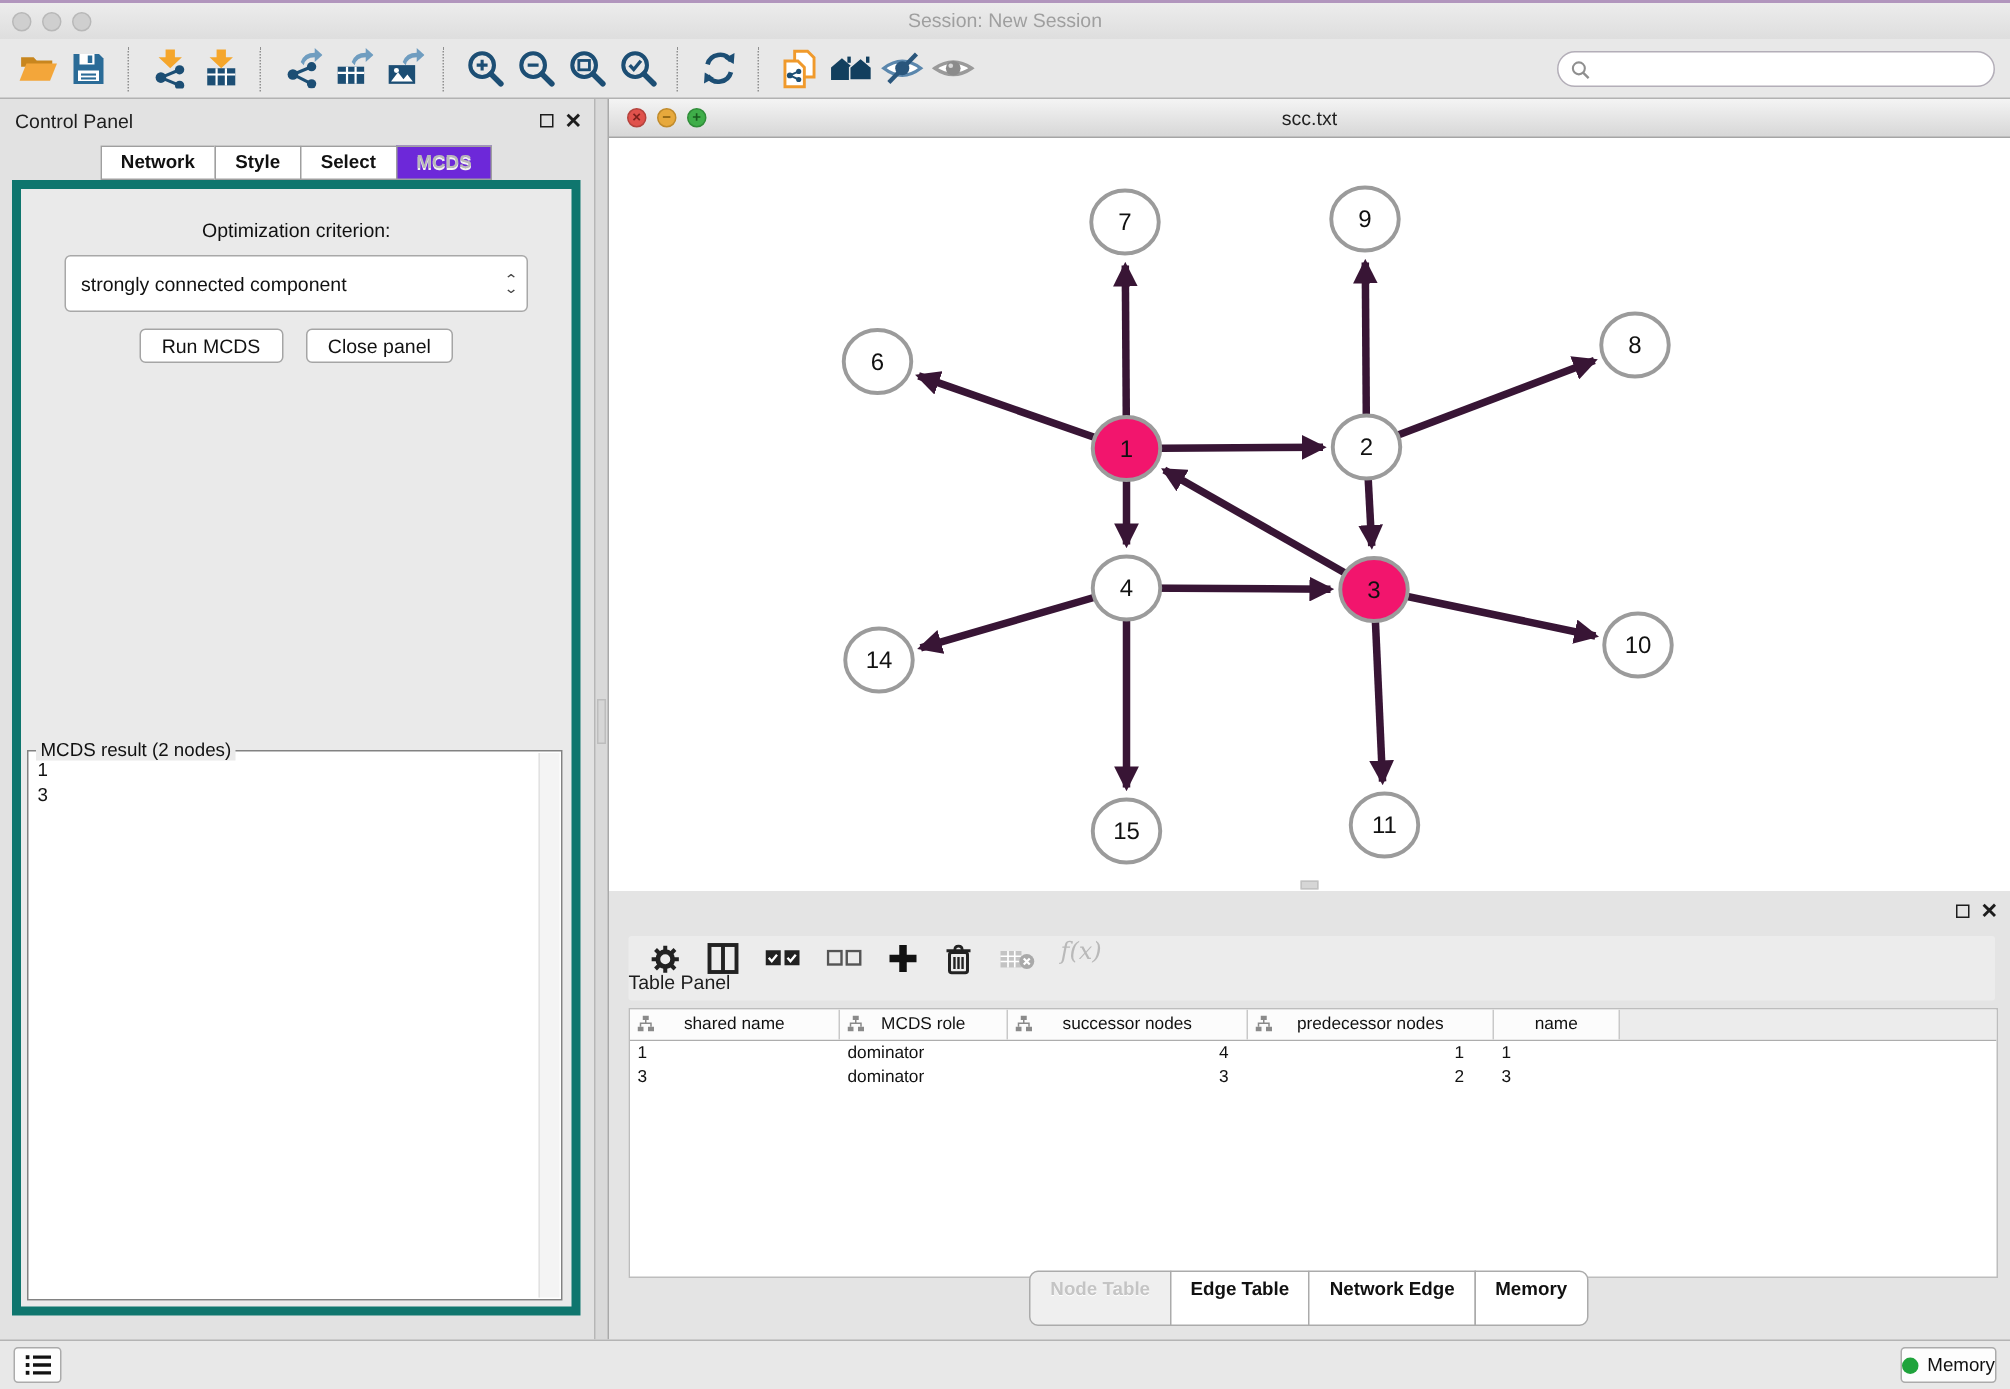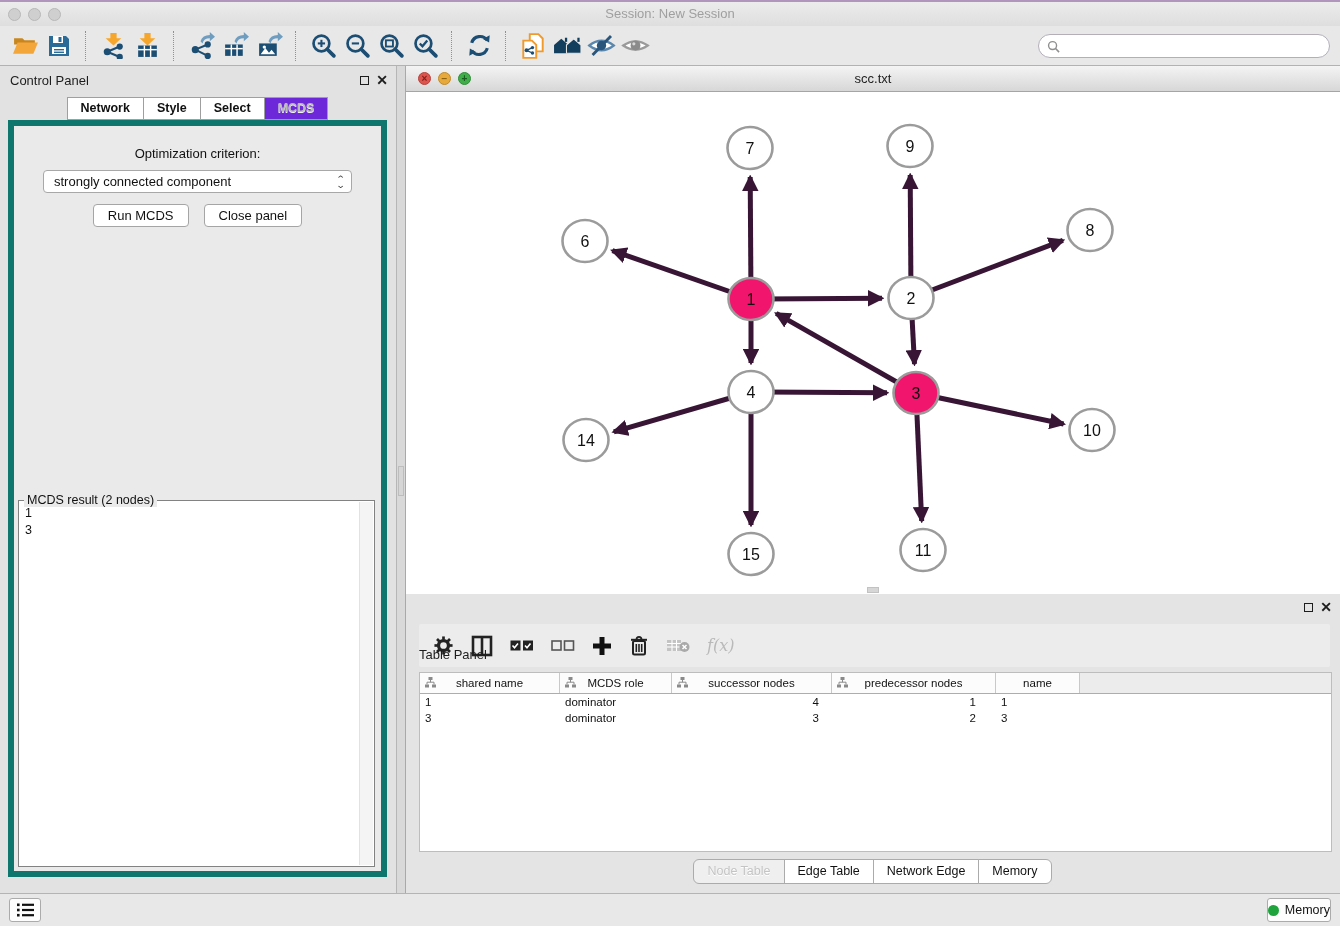--- a/index.html
+++ b/index.html
@@ -32,21 +32,21 @@
   .win-icons{position:absolute;right:8px;top:8px;display:flex;gap:7px;align-items:center;}
   .float-ic{width:9px;height:9px;border:1.6px solid #1d1d1d;box-sizing:border-box;display:inline-block;}
   .close-ic{font-size:14px;font-weight:bold;color:#1d1d1d;line-height:12px;}
   .cp-tabs{position:absolute;top:31px;left:0;right:0;display:flex;justify-content:center;}
   .cp-tab{border:1px solid #9f9f9f;background:#fff;font-size:12.5px;font-weight:600;color:#111;
           padding:3px 13px 4px;margin-left:-1px;line-height:14px;}
   .cp-tab.active{background:#6d28d9;color:#b9b9b9;text-shadow:0 1px 0 #f3f3f3;}
   .cp-content{position:absolute;top:54px;left:8px;right:9px;bottom:16px;background:#eaeaea;
               border:6px solid #0f766e;box-sizing:border-box;}
   .opt-label{margin-top:20px;text-align:center;font-size:13px;color:#111;}
-  .cp-select{margin:9px auto 0;width:309px;height:23px;background:#fff;border:1px solid #a8a8a8;border-radius:4px;
+  .cp-select{margin:9px auto 0;width:309px;height:38px;background:#fff;border:1px solid #a8a8a8;border-radius:4px;
              display:flex;align-items:center;box-sizing:border-box;padding:0 4px 0 10px;font-size:13px;color:#111;}
   .cp-select .sel-text{flex:1;}
   .stepper{display:flex;flex-direction:column;align-items:center;line-height:6px;color:#444;font-size:9px;
            letter-spacing:0;transform:scaleX(1.3);margin-right:2px;}
   .cp-buttons{display:flex;justify-content:center;gap:15px;margin-top:11px;}
   .cp-btn{height:23px;background:#fff;border:1px solid #a5a5a5;border-radius:4px;font-size:13px;color:#111;
           padding:0 14px;font-family:inherit;}
   .result-box{position:absolute;left:4px;right:6px;top:374px;bottom:4px;background:#fff;border:1px solid #828282;}
   .result-legend{position:absolute;top:-8px;left:5px;background:#eaeaea;padding:0 3px;font-size:12.5px;color:#111;}
   .result-lines{position:absolute;left:6px;top:4px;right:16px;font-size:12.5px;line-height:17px;color:#111;}
@@ -65,38 +65,38 @@
   .light.green{left:52px;background:#3fae49;border:1px solid #2f8c38;color:#185c1e;}
   .net-canvas{position:relative;width:100%;height:502px;background:#fff;}
   .canvas-grip{position:absolute;left:50%;bottom:1px;width:12px;height:6px;margin-left:-6px;
                background:#d6d6d6;border:1px solid #c2c2c2;box-sizing:border-box;}
 
   
   .table-panel{position:absolute;left:405px;top:592px;right:0;bottom:33px;background:#e4e4e4;
                border-left:1px solid #a9a9a9;box-sizing:border-box;}
   .tp-header{position:relative;height:27px;}
   .tp-title{position:absolute;left:13px;top:0;line-height:28px;font-size:13px;color:#1d1d1d;margin-top:47px;}
-  .tp-toolbar{margin:3px 10px 0 13px;height:43px;background:#ececec;display:flex;align-items:center;
+  .tp-toolbar{margin:3px 10px 0 13px;height:43px;background:#ececec;display:flex;
               gap:17px;padding-left:14px;border-radius:2px;}
   .tp-tool{display:flex;align-items:center;justify-content:center;background:none;border:none;padding:0;height:30px;}
   .fx-label{font-family:"DejaVu Serif",serif;font-style:italic;font-size:16px;color:#b9b9b9;}
   .tp-table{position:absolute;left:13px;right:8px;top:78px;height:180px;background:#fff;border:1px solid #bdbdbd;
             box-sizing:border-box;overflow:hidden;}
   .thead{display:flex;height:20px;border-bottom:1px solid #adadad;}
   .th{position:relative;box-sizing:border-box;border-right:1px solid #c9c9c9;background:#fcfcfc;
       font-size:11.5px;color:#111;display:flex;align-items:center;justify-content:center;}
   .th .tree-ic{position:absolute;left:5px;top:4px;}
   .th-fill{flex:1;background:#ececec;}
   .trow{display:flex;height:16px;line-height:16px;font-size:11.5px;color:#111;}
   .td{box-sizing:border-box;overflow:hidden;white-space:nowrap;}
   .td.left{text-align:left;padding-left:5px;}
   .td.right{text-align:right;}
   .tp-tabs{position:absolute;bottom:9px;left:0;right:0;display:flex;justify-content:center;}
-  .tp-tab{border:1px solid #ababab;background:#fff;margin-left:-1px;font-size:12.5px;font-weight:400;color:#111;
-          padding:4px 13px 5px;line-height:14px;}
+  .tp-tab{border:1px solid #ababab;background:#fff;margin-left:-1px;font-size:12.5px;font-weight:700;color:#111;
+          padding:4px 13px 17px;line-height:14px;}
   .tp-tab:first-child{border-radius:6px 0 0 6px;}
   .tp-tab:last-child{border-radius:0 6px 6px 0;}
   .tp-tab.active{background:#efefef;color:#c4c4c4;text-shadow:0 1px 0 #fff;}
 
   
   .statusbar{position:absolute;left:0;right:0;bottom:0;height:33px;background:#e8e8e8;border-top:1px solid #b4b4b4;box-sizing:border-box;}
   .status-left-btn{position:absolute;left:9px;top:4px;width:32px;height:24px;background:#fdfdfd;
                    border:1px solid #ababab;border-radius:3px;display:flex;align-items:center;justify-content:center;}
   .memory-btn{position:absolute;right:9px;top:4px;height:24px;background:#fdfdfd;border:1px solid #ababab;
               border-radius:3px;display:flex;align-items:center;gap:6px;padding:0 0;font-size:12.5px;color:#111;}

